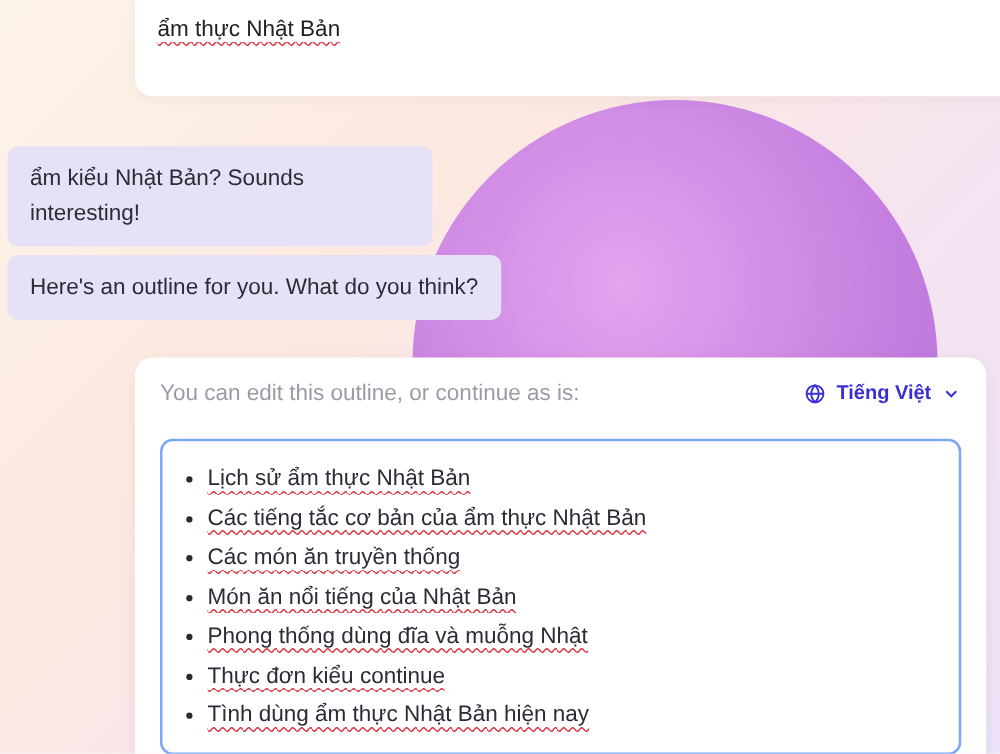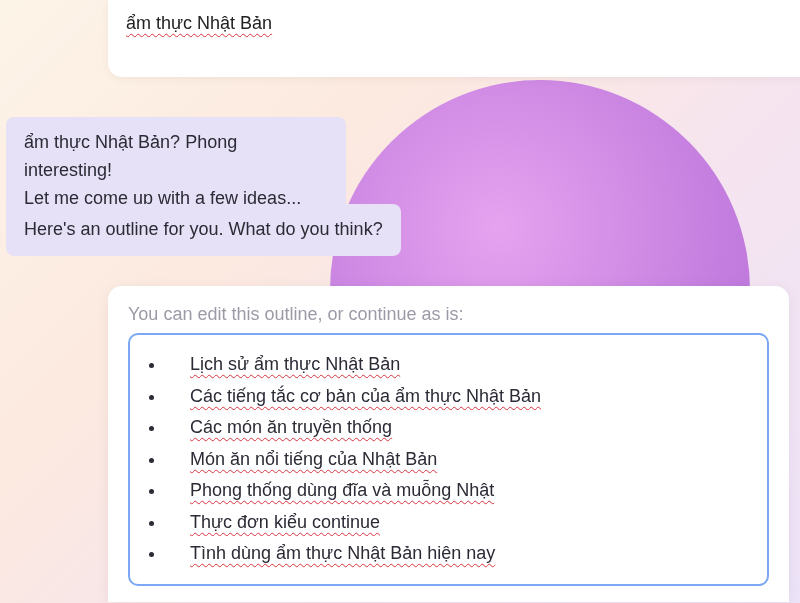--- a/index.html
+++ b/index.html
@@ -98,21 +98,21 @@
     width: 681px;
     background: #fff;
     border-radius: 14px 14px 0 0;
     box-shadow: 0 2px 14px rgba(0,0,0,0.06);
     padding: 18px 20px 16px 20px;
     z-index: 2;
   }
   .outline-header {
     display: flex;
     justify-content: space-between;
-    margin-bottom: 8px;
+    margin-bottom: 26px;
   }
   .outline-hint {
     color: #9d9aa7;
     font-size: 18px;
   }
   .lang-select {
     display: flex;
     align-items: center;
     gap: 8px;
     color: #3a2fd6;
@@ -134,21 +134,20 @@
     font-size: 18px;
     color: #2b2b36;
     line-height: 1.75;
   }
   .outline-box li span {
     text-decoration-line: underline;
     text-decoration-style: wavy;
     text-decoration-color: #d9333f;
     text-decoration-thickness: 1px;
     text-underline-offset: 4px;
-    margin-left: 24px;
   }
 </style>
 </head>
 <body>
 
 <div class="circle"></div>
 
 <div class="input-card">
   <div class="input-row">
     <div class="input-text">ẩm thực Nhật Bản</div>
@@ -165,30 +164,43 @@
           <circle cx="12" cy="13" r="8"></circle>
           <path d="M12 9v4"></path>
           <path d="M9 3h6"></path>
         </svg>
     </span>
     <span>7/200</span>
   </div>
 </div>
 
 <div class="bubble bubble1">
-  <div>ẩm thực Nhật Bản? Phong interesting!</div>
-  <div>Let me come up with a few ideas...</div>
+  <div>ẩm kiểu Nhật Bản? Sounds interesting!</div>
 </div>
 <div class="bubble bubble2">
   <span>Here's an outline for you. What do you think?</span>
 </div>
 
 <div class="outline-card">
   <div class="outline-header">
     <div class="outline-hint">You can edit this outline, or continue as is:</div>
+    <div class="lang-select">
+      <span>
+        <svg class="globe" viewBox="0 0 24 24" fill="none" stroke="#3a2fd6" stroke-width="2">
+            <circle cx="12" cy="12" r="9"></circle>
+            <path d="M3 12h18M12 3c2.5 2.5 4 5.5 4 9s-1.5 6.5-4 9c-2.5-2.5-4-5.5-4-9s1.5-6.5 4-9z"></path>
+          </svg>
+      </span>
+      <span>Tiếng Việt</span>
+      <span>
+        <svg class="chev" viewBox="0 0 24 24" fill="none" stroke="#3a2fd6" stroke-width="2.5">
+            <path d="M6 9l6 6 6-6"></path>
+          </svg>
+      </span>
+    </div>
   </div>
 
   <div class="outline-box">
     <ul>
       <li><span>Lịch sử ẩm thực Nhật Bản</span></li>
       <li><span>Các tiếng tắc cơ bản của ẩm thực Nhật Bản</span></li>
       <li><span>Các món ăn truyền thống</span></li>
       <li><span>Món ăn nổi tiếng của Nhật Bản</span></li>
       <li><span>Phong thống dùng đĩa và muỗng Nhật</span></li>
       <li><span>Thực đơn kiểu continue</span></li>

